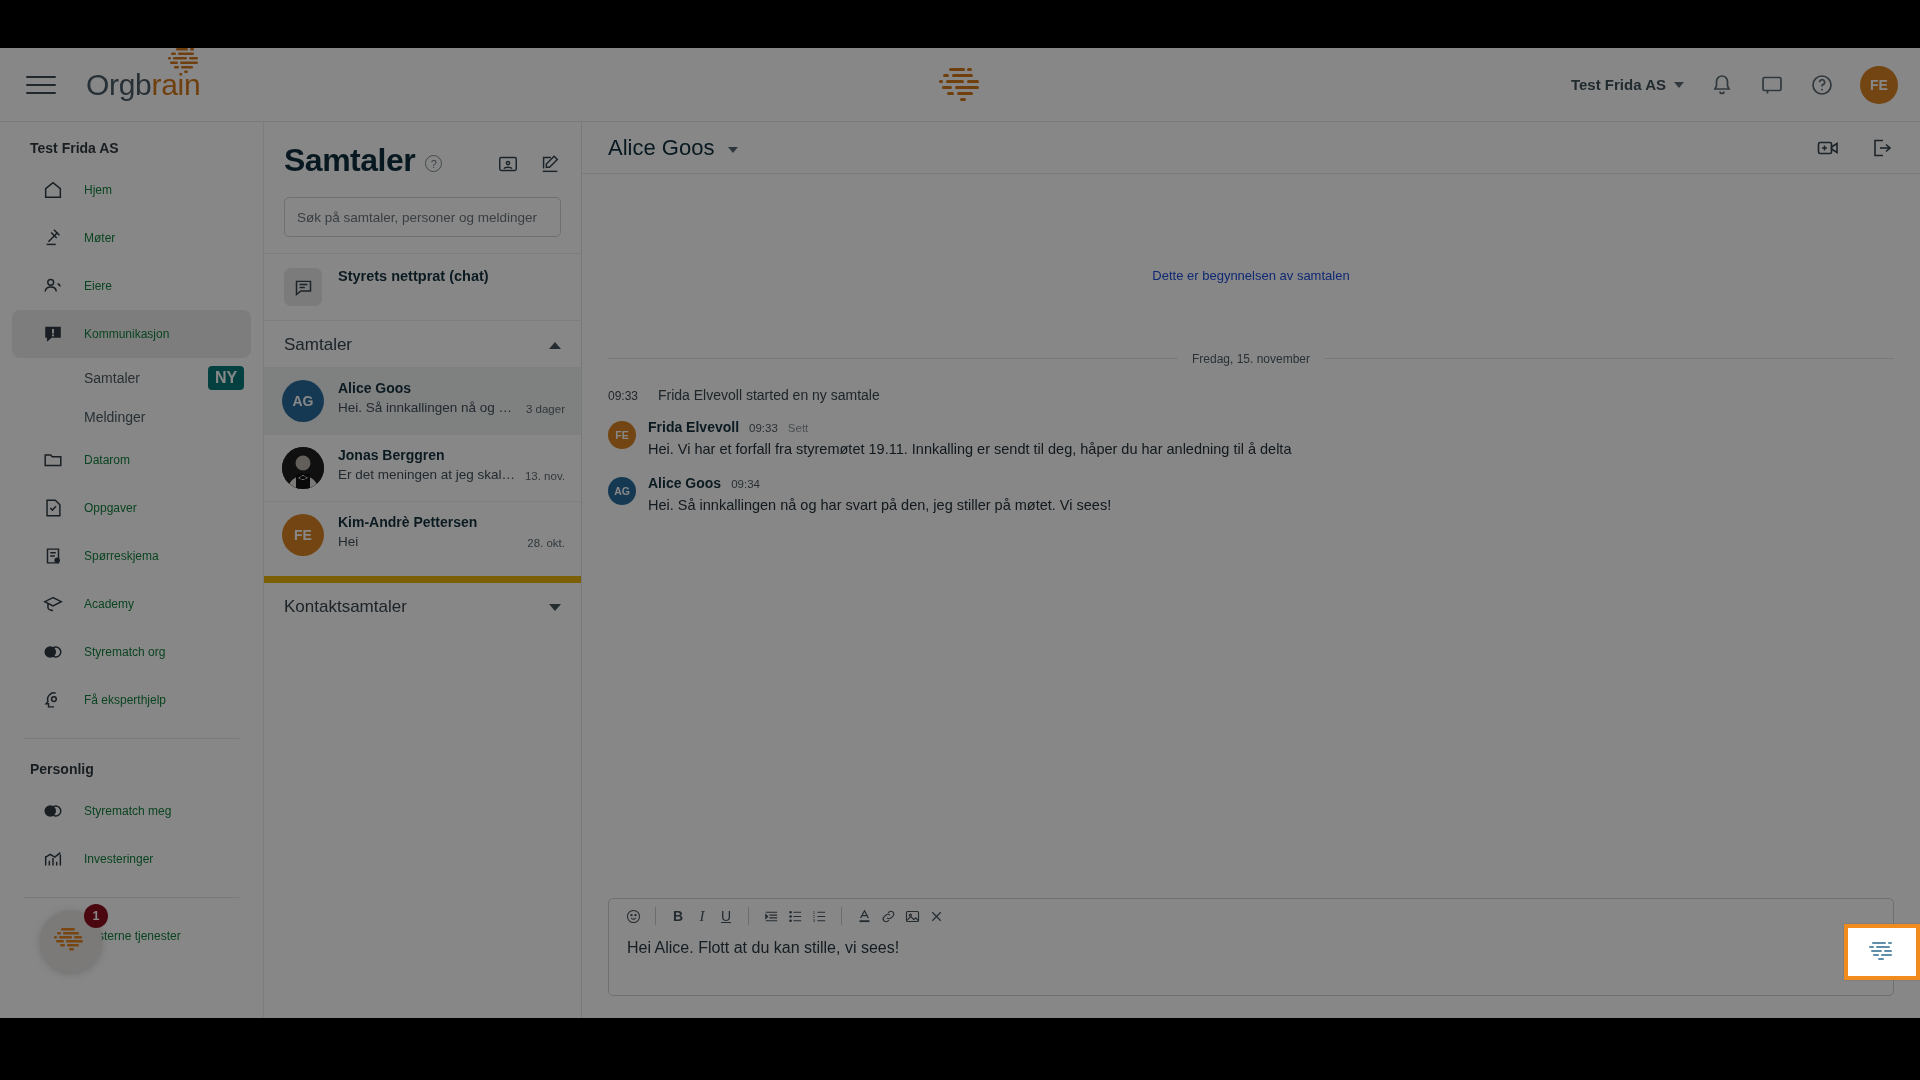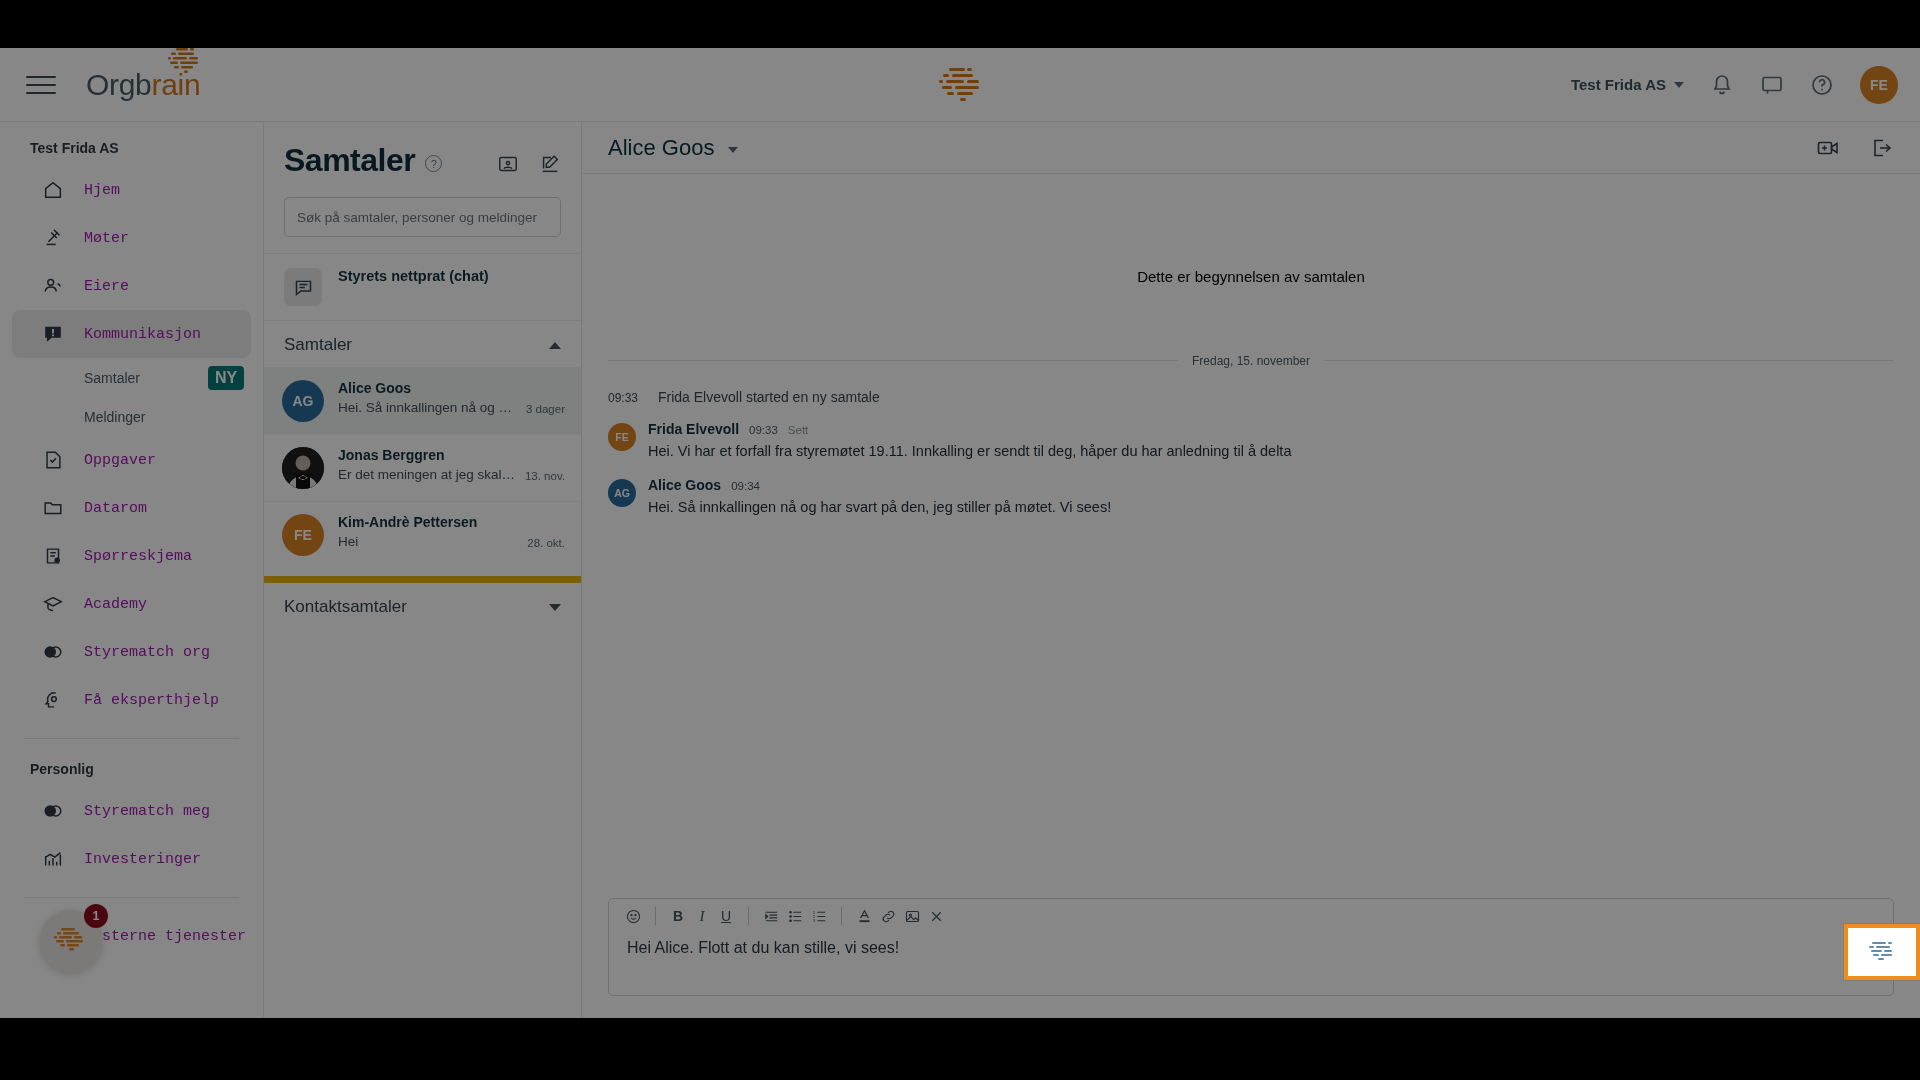--- a/index.html
+++ b/index.html
@@ -96,21 +96,21 @@
     overflow: hidden;
   }
   .side-org {
     font-size: 14px; font-weight: 700; color: #303a40;
     padding: 6px 0 10px 30px;
   }
   .nav-item {
     display: flex; align-items: center; gap: 20px;
     height: 48px; padding-left: 30px; margin: 0 12px;
     border-radius: 8px; cursor: pointer;
-    font-size: 15px; color: #a21caf; font-family: Liberation Mono, monospace;
+    font-size: 12px; color: #15803d;
   }
   .nav-item.active { background: #eceded; }
   .nav-item .ic { width: 22px; height: 22px; flex: none; color: #2e3a42; }
   .sub-item {
     display: flex; align-items: center;
     height: 39px; padding-left: 72px; margin: 0 12px;
     font-size: 14px; color: #4c5b64; cursor: pointer;
     position: relative; border-radius: 8px;
   }
   .badge-ny {
@@ -213,21 +213,21 @@
   .thread-head {
     height: 52px; display: flex; align-items: center;
     padding: 0 26px; border-bottom: 1px solid #e7e8e9;
   }
   .thread-title { font-size: 22px; color: #0f2f3d; font-weight: 400; }
   .thread-head .caret-d { margin-left: 14px; margin-top: 4px; }
   .thread-head-right { margin-left: auto; display: flex; gap: 30px; }
   .thread-head-right .ic { width: 24px; height: 24px; color: #37454e; cursor: pointer; }
 
   .thread-body { flex: 1; padding: 26px 26px 0 26px; overflow: hidden; position: relative; }
-  .begin-note { text-align: center; font-size: 15px; color: #000000; margin-top: 68px; }
+  .begin-note { text-align: center; font-size: 13px; color: #1d4ed8; margin-top: 68px; }
   .date-sep { margin-top: 66px; position: relative; text-align: center; }
   .date-sep:before {
     content: ''; position: absolute; left: 0; right: 0; top: 50%;
     height: 1px; background: #e3e4e5;
   }
   .date-sep span {
     position: relative; background: #fff; padding: 0 14px;
     font-size: 12px; color: #4f5d66;
   }
   .sys-line { display: flex; gap: 14px; align-items: baseline; margin-top: 20px; }
@@ -409,34 +409,34 @@
         <span>Samtaler</span>
         <span class="badge-ny">NY</span>
       </div>
       <div class="sub-item">
         <span>Meldinger</span>
       </div>
 
       <div class="nav-item">
         <span class="ic">
           <svg viewBox="0 0 24 24" fill="none" stroke="currentColor" stroke-width="1.6">
+            <path d="M3.5 6.5h6l1.6 2h9.4v9.5h-17z"></path>
+          </svg>
+        </span>
+        <span>Datarom</span>
+      </div>
+
+      <div class="nav-item">
+        <span class="ic">
+          <svg viewBox="0 0 24 24" fill="none" stroke="currentColor" stroke-width="1.6">
             <path d="M5.5 3.5h9l5 5v12h-14z"></path>
               <path d="M9 12l2.3 2.3L15.3 10"></path>
           </svg>
         </span>
         <span>Oppgaver</span>
-      </div>
-
-      <div class="nav-item">
-        <span class="ic">
-          <svg viewBox="0 0 24 24" fill="none" stroke="currentColor" stroke-width="1.6">
-            <path d="M3.5 6.5h6l1.6 2h9.4v9.5h-17z"></path>
-          </svg>
-        </span>
-        <span>Datarom</span>
       </div>
 
       <div class="nav-item">
         <span class="ic">
           <svg viewBox="0 0 24 24" fill="none" stroke="currentColor" stroke-width="1.6">
             <path d="M6 4.5h12v15H6z"></path>
               <path d="M9 8.5h6M9 12h5"></path>
             <circle cx="16.5" cy="16.5" r="3" fill="currentColor" stroke="none"></circle>
           </svg>
         </span>

